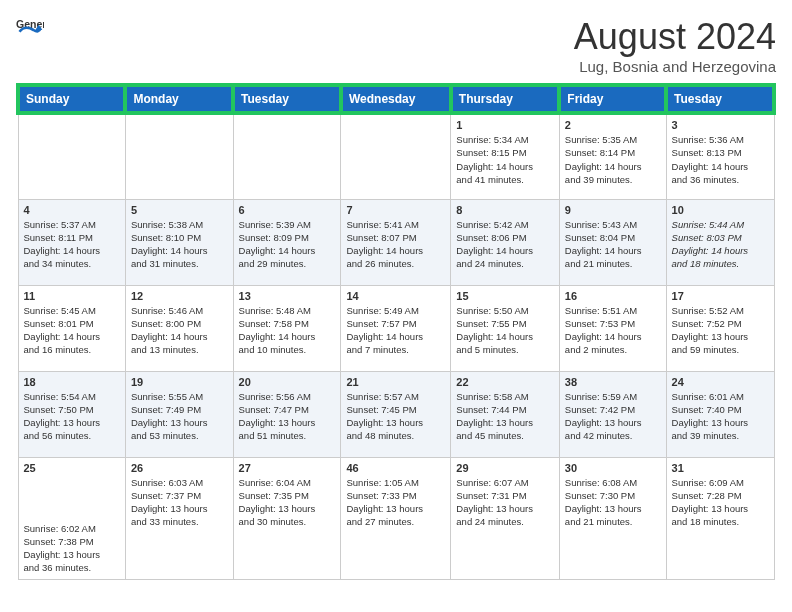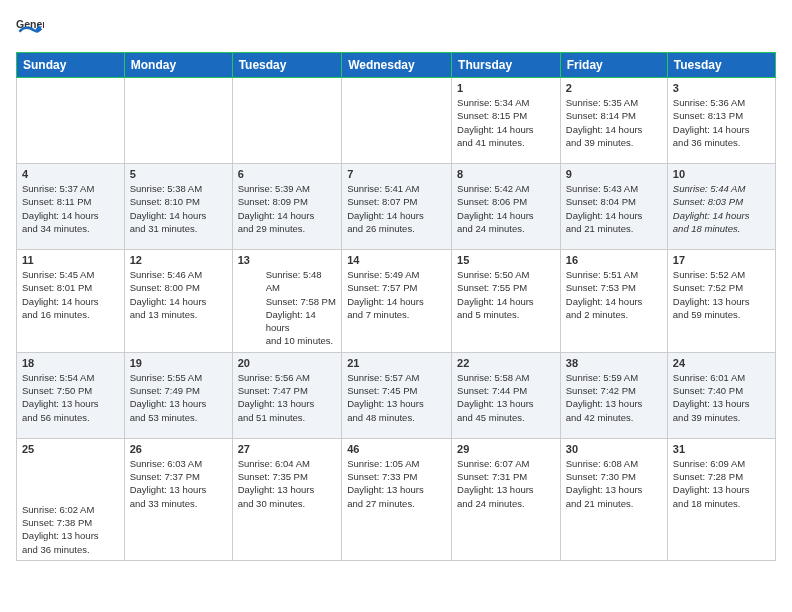--- a/index.html
+++ b/index.html
@@ -42,21 +42,21 @@
       border-collapse: collapse;
       border: 1px solid #ccc;
     }
     .calendar th {
       background-color: #1a6abf;
       color: #fff;
       text-align: left;
       padding: 5px 6px;
       font-size: 12px;
       font-weight: bold;
-      border: 1px solid #22c55e;
+      border: 4px solid #22c55e;
     }
     .calendar td {
       vertical-align: top;
       border: 1px solid #ccc;
       padding: 4px 5px;
       font-size: 9.5px;
       color: #333;
       height: 86px;
       width: 113px;
     }
@@ -79,20 +79,24 @@
 <body>
 
 <div class="header">
   <div class="logo">
     <svg class="logo-icon" viewBox="0 0 32 32" xmlns="http://www.w3.org/2000/svg">
       <text x="0" y="14" font-size="12" font-weight="bold" fill="#333">General</text>
       <path d="M4 18 Q10 10 20 16 Q26 20 28 14" stroke="#1a6abf" stroke-width="3" fill="none"></path>
       <polygon points="26,10 30,16 22,16" fill="#1a6abf"></polygon>
     </svg>
   </div>
+  <div class="title-block">
+    <div class="month-year">August 2024</div>
+    <div class="location">Lug, Bosnia and Herzegovina</div>
+  </div>
 </div>
 
 <table class="calendar">
   <thead>
     <tr>
     <th>Sunday</th>
         <th>Monday</th>
         <th>Tuesday</th>
         <th>Wednesday</th>
         <th>Thursday</th>
@@ -189,21 +193,21 @@
         </td>
         <td>
           <div class="day-num">12</div>
           <div class="cell-content" style="white-space: pre-line;">Sunrise: 5:46 AM
 Sunset: 8:00 PM
 Daylight: 14 hours
 and 13 minutes.</div>
         </td>
         <td>
           <div class="day-num">13</div>
-          <div class="cell-content" style="white-space: pre-line; margin-left: 28px;">Sunrise: 5:48 AM
+          <div class="cell-content" style="white-space: pre-line;">Sunrise: 5:48 AM
 Sunset: 7:58 PM
 Daylight: 14 hours
 and 10 minutes.</div>
         </td>
         <td>
           <div class="day-num">14</div>
           <div class="cell-content" style="white-space: pre-line;">Sunrise: 5:49 AM
 Sunset: 7:57 PM
 Daylight: 14 hours
 and 7 minutes.</div>

